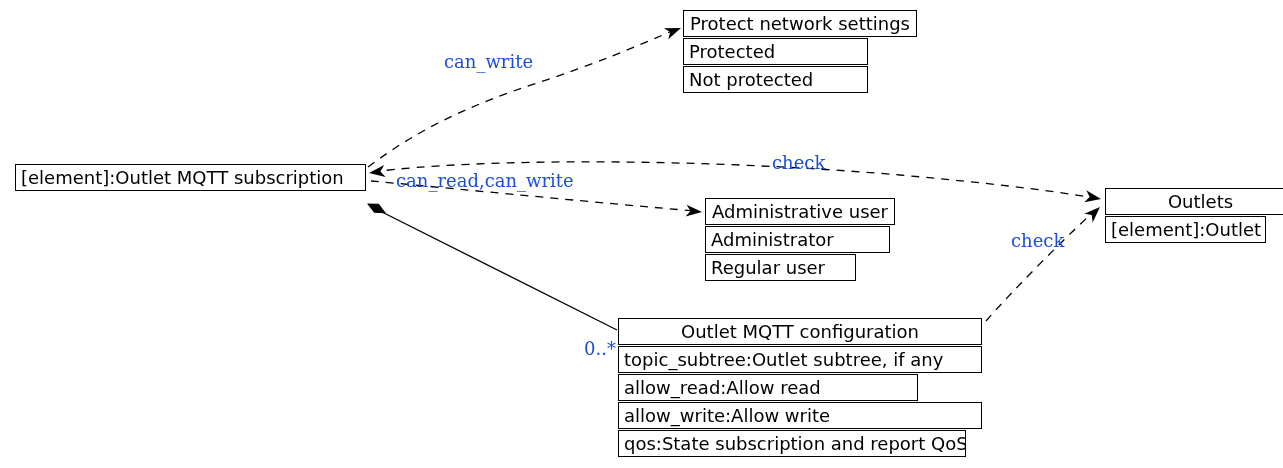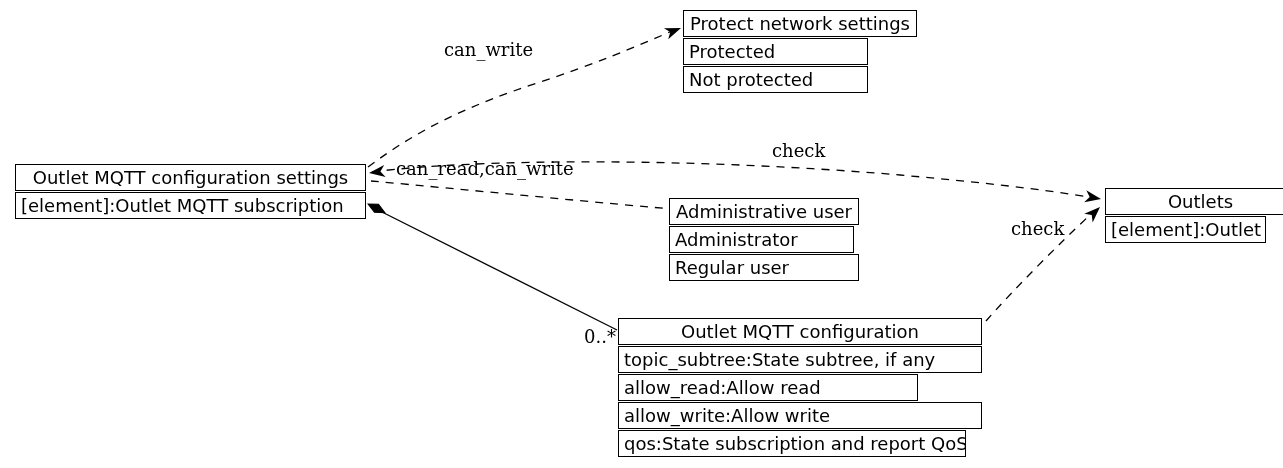--- a/index.html
+++ b/index.html
@@ -24,22 +24,23 @@
     overflow:hidden;
   }
   .cell + .cell{margin-top:1px;}
   .cell.title{text-align:center;padding:0 4px;}
   .cell.attr{text-align:left;padding:0 5px;}
   .edge-label{
     position:absolute;
     font-family:"DejaVu Serif","Liberation Serif",serif;
     font-size:18px;
     line-height:20px;
-    color:#000000;
+    color:#1d4ed8;
     white-space:nowrap;
+    margin-top:12px;
   }
   .edge-line{stroke:#000;fill:none;stroke-width:1.3;}
   .dashed{stroke-dasharray:8,7;}
   .arrowhead{fill:#000;stroke:none;}
   .diamond{fill:#000;stroke:#000;}
 </style>
 </head>
 <body>
 
 <div class="canvas">
@@ -69,44 +70,43 @@
       <path class="arrowhead" d="M0,0 L-16,6 L-11.5,0 L-16,-6 Z"></path>
     </g>
 
     <path class="edge-line" d="M 372,207 L 617,330"></path>
     <g transform="translate(368,204) rotate(27)">
       <polygon class="diamond" points="0,0 9.5,4.5 19,0 9.5,-4.5"></polygon>
     </g>
   </svg>
 
   <div class="node" style="left:15px;top:164px">
-    <div class="cell title" style="width:351px">Outlet MQTT configuration settings</div>
     <div class="cell attr" style="width:351px">[element]:Outlet MQTT subscription</div>
   </div>
 
   <div class="node" style="left:683px;top:10px">
     <div class="cell title" style="width:234px">Protect network settings</div>
     <div class="cell attr" style="width:185px">Protected</div>
     <div class="cell attr" style="width:185px">Not protected</div>
   </div>
 
-  <div class="node" style="left:669px;top:198px">
+  <div class="node" style="left:705px;top:198px">
     <div class="cell title" style="width:190px">Administrative user</div>
     <div class="cell attr" style="width:185px">Administrator</div>
-    <div class="cell attr" style="width:190px">Regular user</div>
+    <div class="cell attr" style="width:151px">Regular user</div>
   </div>
 
   <div class="node" style="left:1105px;top:188px">
     <div class="cell title" style="width:191px">Outlets</div>
     <div class="cell attr" style="width:161px">[element]:Outlet</div>
   </div>
 
   <div class="node" style="left:618px;top:318px">
     <div class="cell title" style="width:364px">Outlet MQTT configuration</div>
-    <div class="cell attr" style="width:364px">topic_subtree:State subtree, if any</div>
+    <div class="cell attr" style="width:364px">topic_subtree:Outlet subtree, if any</div>
     <div class="cell attr" style="width:300px">allow_read:Allow read</div>
     <div class="cell attr" style="width:364px">allow_write:Allow write</div>
     <div class="cell attr" style="width:348px">qos:State subscription and report QoS</div>
   </div>
 
   <div class="edge-label" style="left:444px;top:40px">can_write</div>
   <div class="edge-label" style="left:396px;top:159px">can_read,can_write</div>
   <div class="edge-label" style="left:772px;top:141px">check</div>
   <div class="edge-label" style="left:1011px;top:219px">check</div>
   <div class="edge-label" style="left:584px;top:327px">0..*</div>

